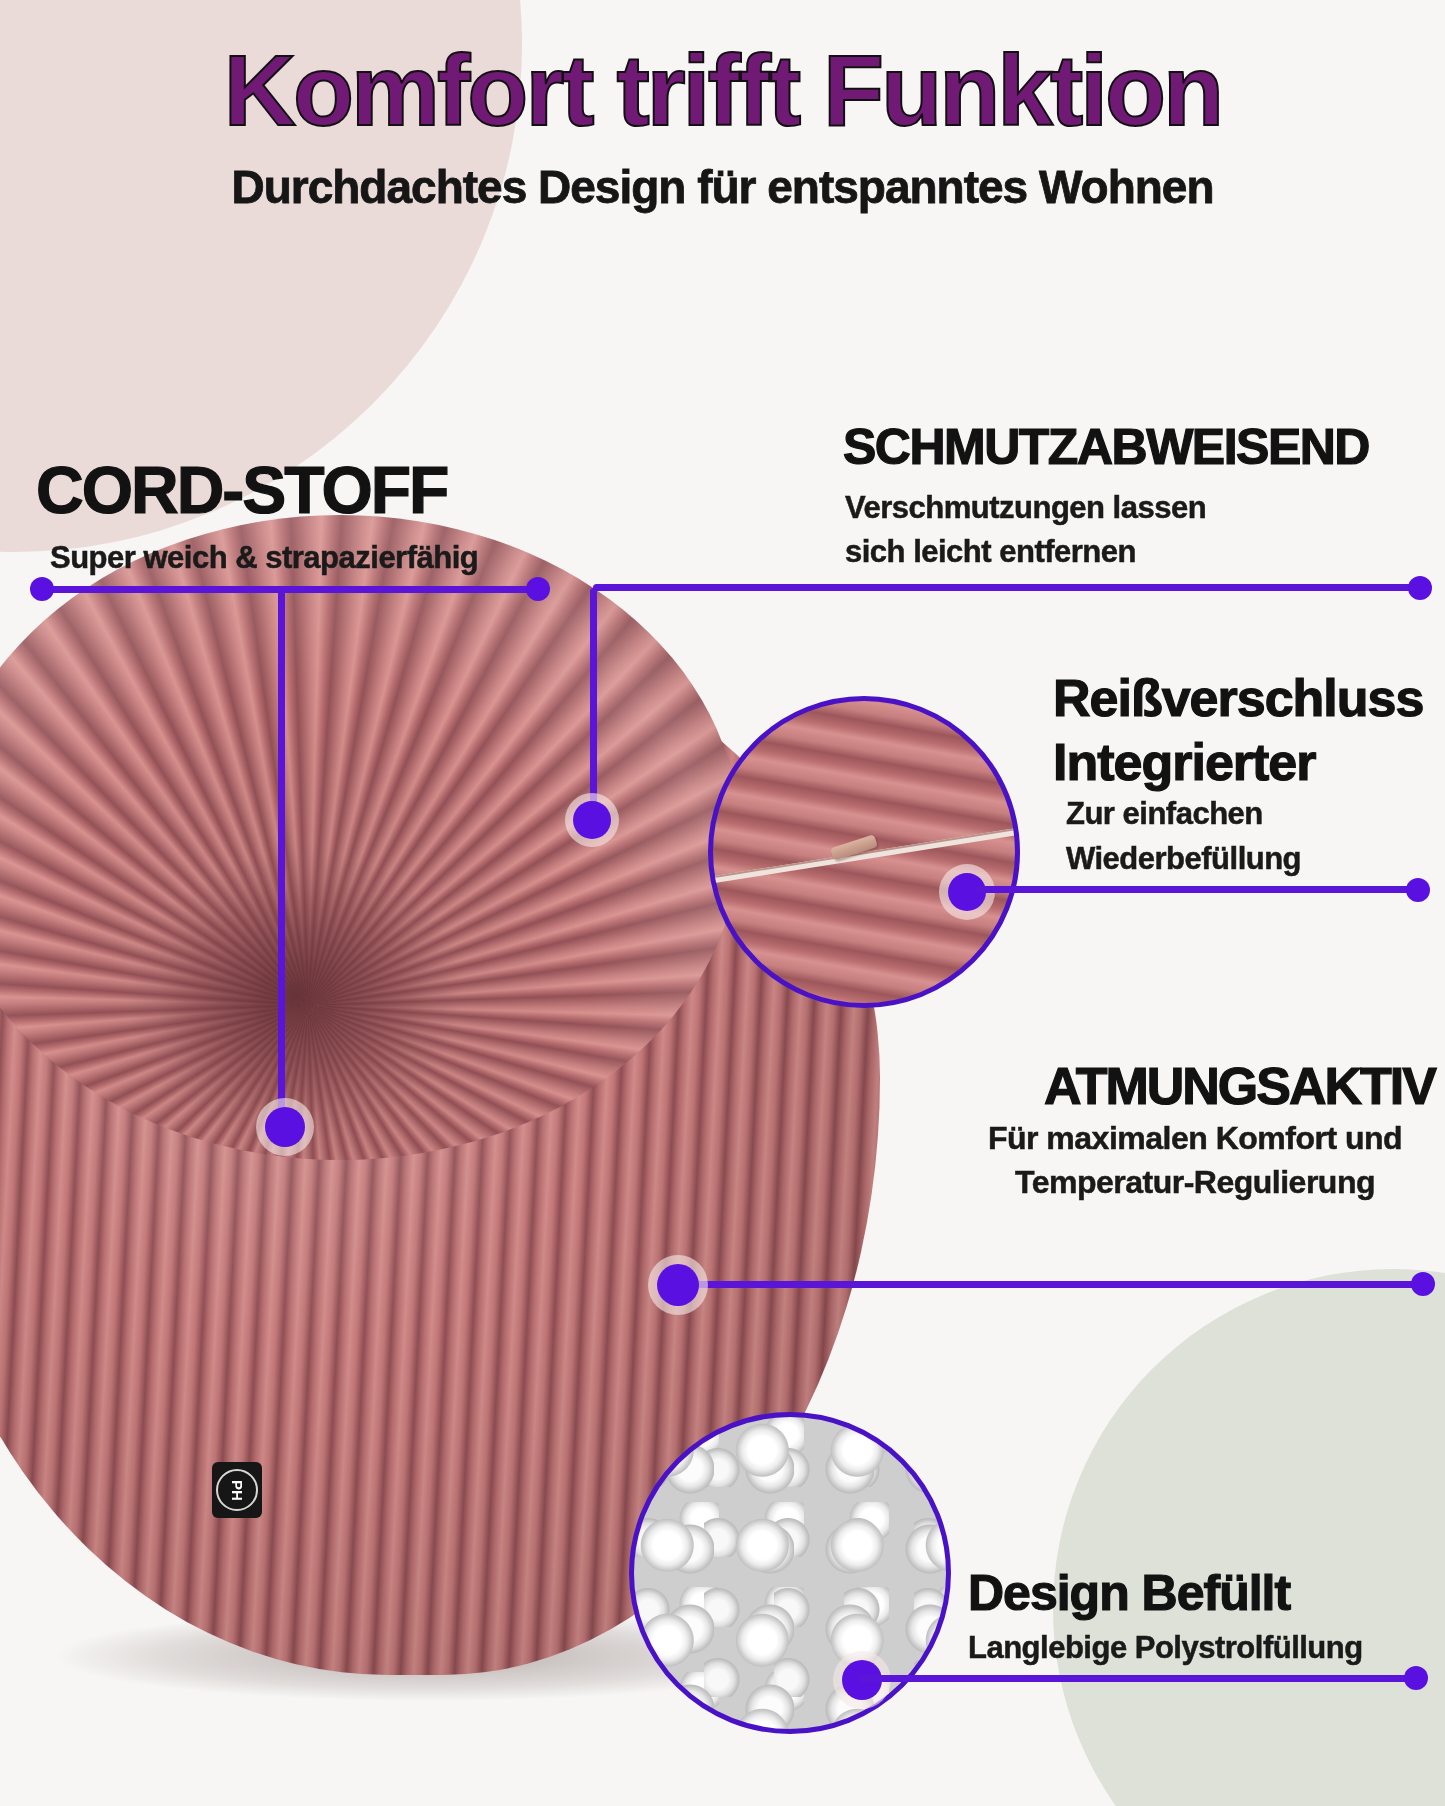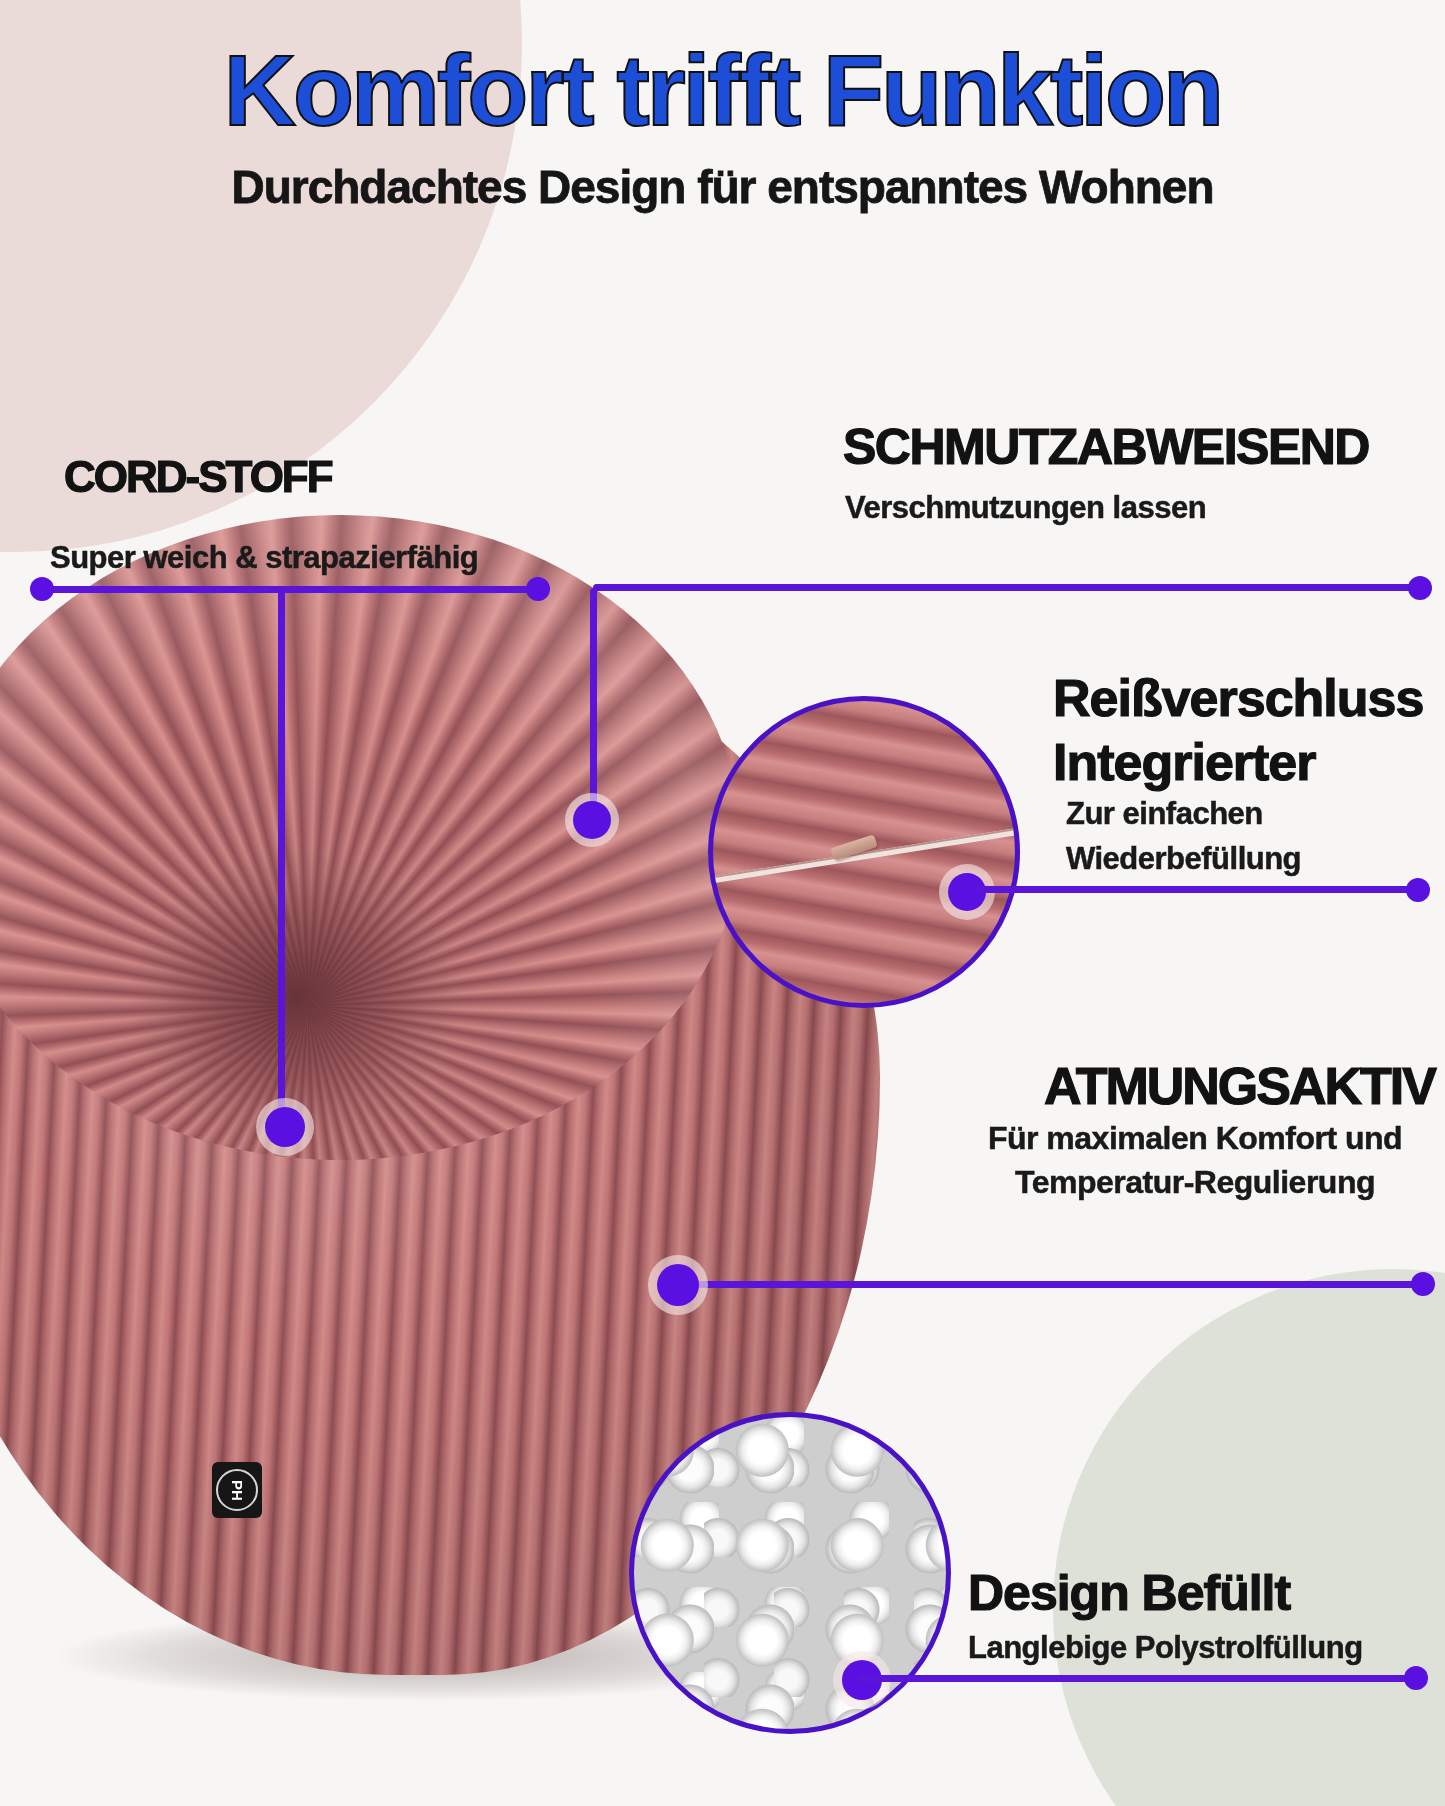--- a/index.html
+++ b/index.html
@@ -4,21 +4,21 @@
 <style>
   html,body{margin:0;padding:0;}
   body{font-family:"Liberation Sans",sans-serif;background:#e9e9e9;}
   .page{position:relative;width:1445px;height:1806px;overflow:hidden;background:#f7f6f4;}
   .abs{position:absolute;}
   
   .blob{position:absolute;border-radius:50%;}
   .blob-pink{left:-494px;top:-464px;width:1016px;height:1016px;background:#eadad8;}
   .blob-green{left:1053px;top:1269px;width:680px;height:680px;background:#dde1d7;}
   
-  .title{left:0;right:0;top:38px;text-align:center;font-size:100px;font-weight:800;letter-spacing:-3px;color:#1d4ed8;line-height:1.05;-webkit-text-stroke:2px #111;}
+  .title{left:0;right:0;top:38px;text-align:center;font-size:100px;font-weight:800;letter-spacing:-3px;color:#701a75;line-height:1.05;-webkit-text-stroke:2px #111;}
   .subtitle{left:0;right:0;top:160px;text-align:center;font-size:46px;font-weight:700;letter-spacing:-1px;color:#161616;-webkit-text-stroke:0.8px #161616;}
   
   .bb-body{left:-85px;top:620px;width:965px;height:1055px;border-radius:46% 54% 48% 52% / 38% 46% 60% 56%;
     background:
       radial-gradient(ellipse at 40% 24%, rgba(255,255,255,.22), rgba(0,0,0,0) 42%, rgba(0,0,0,.10) 80%, rgba(0,0,0,.18) 98%),
       repeating-linear-gradient(93deg,#8f4e53 0px,#b86e70 6px,#d18b89 13px,#c17677 20px,#8f4e53 27px);}
   .bb-top{left:-60px;top:515px;width:800px;height:645px;border-radius:50%;
     background:
       radial-gradient(ellipse at 46% 76%, rgba(118,60,66,.50) 0%, rgba(118,60,66,.16) 24%, rgba(255,255,255,0) 46%, rgba(255,255,255,.12) 70%, rgba(0,0,0,.10) 96%),
       repeating-conic-gradient(from 160deg at 46% 76%, #945257 0deg, #c67e7e 2.4deg, #d8928f 3.6deg, #b86e70 4.8deg, #945257 6deg);}
@@ -69,32 +69,33 @@
     <div class="abs bb-body"></div>
     <div class="abs bb-top"></div>
     <div class="abs bb-hole"></div>
     <div class="abs ph-label">
       <span class="ph-ring">
         <b>PH</b>
       </span>
     </div>
   </div>
 
-  <div class="h-caps" style="left:64px;top:452px;font-size:44px;">CORD-STOFF</div>
+  <div class="h-caps" style="left:36px;top:452px;font-size:66px;">CORD-STOFF</div>
   <div class="sub" style="left:50px;top:540px;font-size:31px;">Super weich &amp; strapazierfähig</div>
   <div class="ln" style="left:42px;top:586px;width:496px;height:7px;"></div>
   <div class="edot" style="left:30px;top:577px;"></div>
   <div class="edot" style="left:526px;top:577px;"></div>
   <div class="ln" style="left:278px;top:589px;width:7px;height:545px;"></div>
   <div class="spot" style="left:256px;top:1098px;width:58px;height:58px;">
       <i style="width:40px;height:40px;"></i>
     </div>
 
   <div class="h-caps" style="left:843px;top:418px;font-size:50px;letter-spacing:-1.5px;">SCHMUTZABWEISEND</div>
   <div class="sub" style="left:845px;top:490px;font-size:31px;">Verschmutzungen lassen</div>
+  <div class="sub" style="left:845px;top:534px;font-size:31px;">sich leicht entfernen</div>
   <div class="ln" style="left:593px;top:584px;width:827px;height:7px;"></div>
   <div class="edot" style="left:1408px;top:576px;"></div>
   <div class="ln" style="left:590px;top:588px;width:7px;height:216px;"></div>
   <div class="spot" style="left:565px;top:793px;width:54px;height:54px;">
       <i style="width:38px;height:38px;"></i>
     </div>
 
   <div class="inset inset-zip">
     <div class="zip-line"></div>
     <div class="zip-pull"></div>

